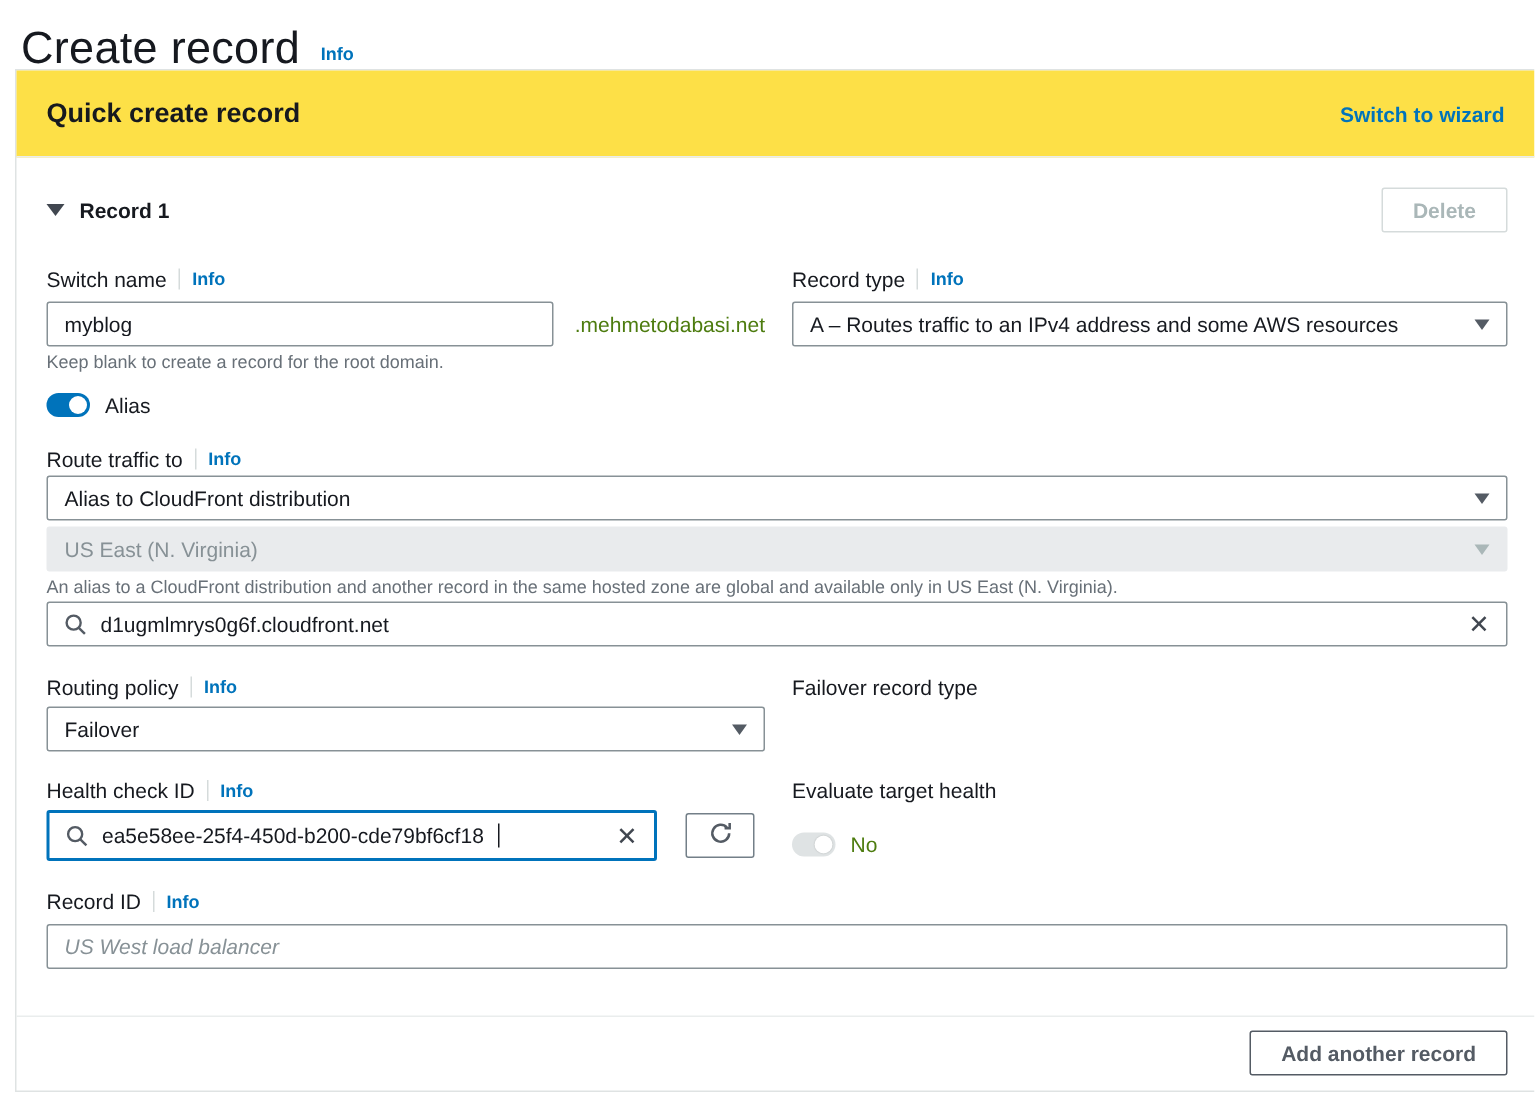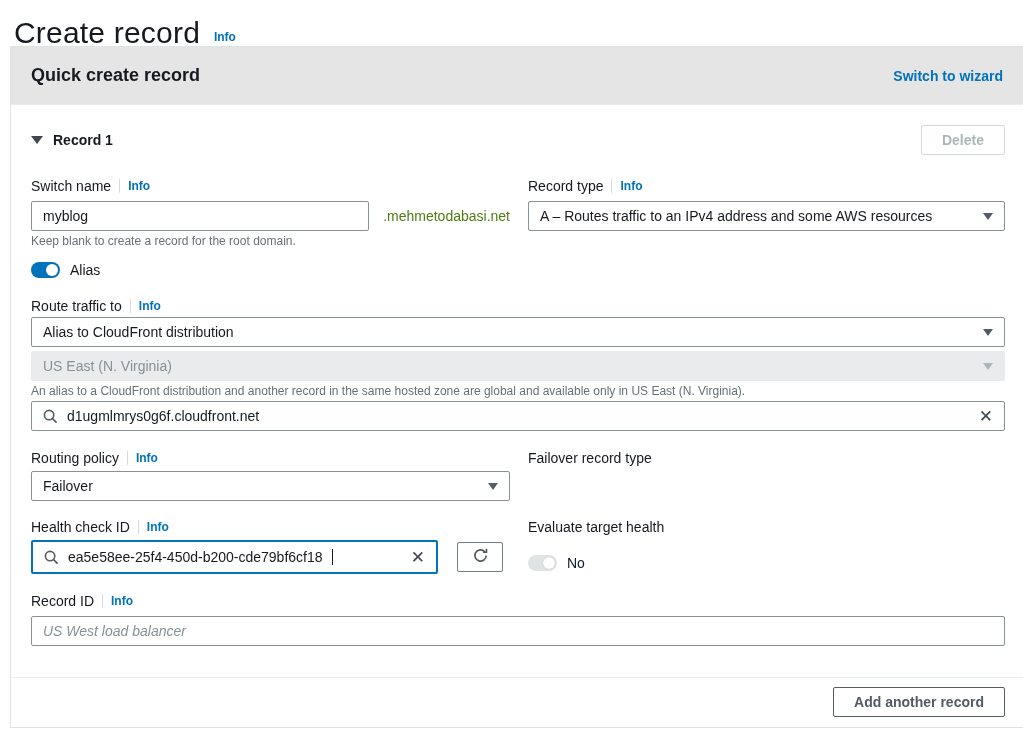--- a/index.html
+++ b/index.html
@@ -11,21 +11,21 @@
   }
   
   .page-header { padding:16px 0 0 14px; height:46px; }
   .page-title { display:inline-block; font-size:30px; font-weight:500; color:#16191f; letter-spacing:0.2px; }
   .info-link { color:#0073bb; font-size:12px; font-weight:bold; text-decoration:none; cursor:pointer; }
   .page-header .info-link { margin-left:10px; vertical-align:2px; }
 
   
   .panel { margin-left:10px; border:1px solid #dfe3e3; border-right:none; background:#fff; height:682px; }
   .panel-header {
-    background:#e5e5e5; border-bottom:1px solid #eaeded;
+    background:#fde047; border-bottom:1px solid #eaeded;
     height:58px; display:flex; align-items:center; justify-content:space-between;
     padding:0 20px;
   }
   .panel-title { font-size:18px; font-weight:bold; color:#16191f; }
   .switch-link { font-size:14px; font-weight:bold; color:#0073bb; cursor:pointer; }
 
   .panel-body { padding:20px 18px 11px 20px; }
 
   
   .record-row { display:flex; align-items:center; justify-content:space-between; height:30px; margin-bottom:24px; }
@@ -69,21 +69,21 @@
   .focused { border:2px solid #0073bb !important; height:34px !important; }
   .caret-bar { width:1px; height:16px; background:#16191f; }
 
   
   .toggle-row { display:flex; align-items:center; gap:10px; height:18px; }
   .toggle { width:29px; height:16px; border-radius:8px; position:relative; flex:0 0 auto; cursor:pointer; }
   .toggle .knob { position:absolute; top:2px; right:2px; width:12px; height:12px; border-radius:50%; background:#fff; }
   .toggle.on { background:#0073bb; }
   .toggle.off { background:#dfe3e4; cursor:default; }
   .toggle.off .knob { box-shadow:0 0 1px rgba(0,0,0,0.25); }
-  .toggle-text-muted { color:#0f172a; }
+  .toggle-text-muted { color:#4d7c0f; }
 
   
   .mt14 { margin-top:14px; } .mt19 { margin-top:19px; } .mt20 { margin-top:20px; }
   .route-label { margin-bottom:4px; }
   .stack4 { margin-top:4px; }
   .name-row { display:flex; align-items:center; }
   .name-input { width:212px; }
   .name-suffix { margin-left:14px; font-size:14px; color:#4d7c0f; }
 
   .health-row { display:flex; align-items:center; }

